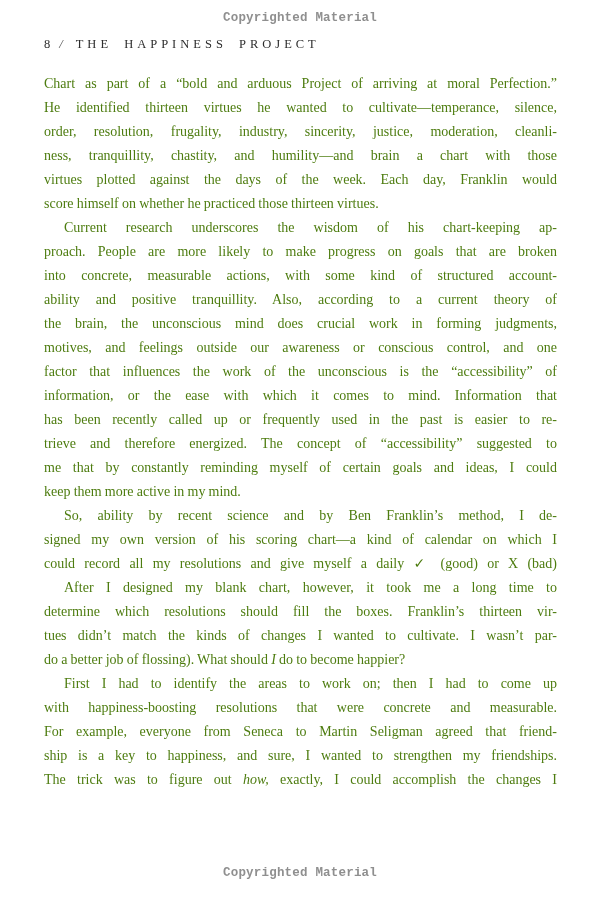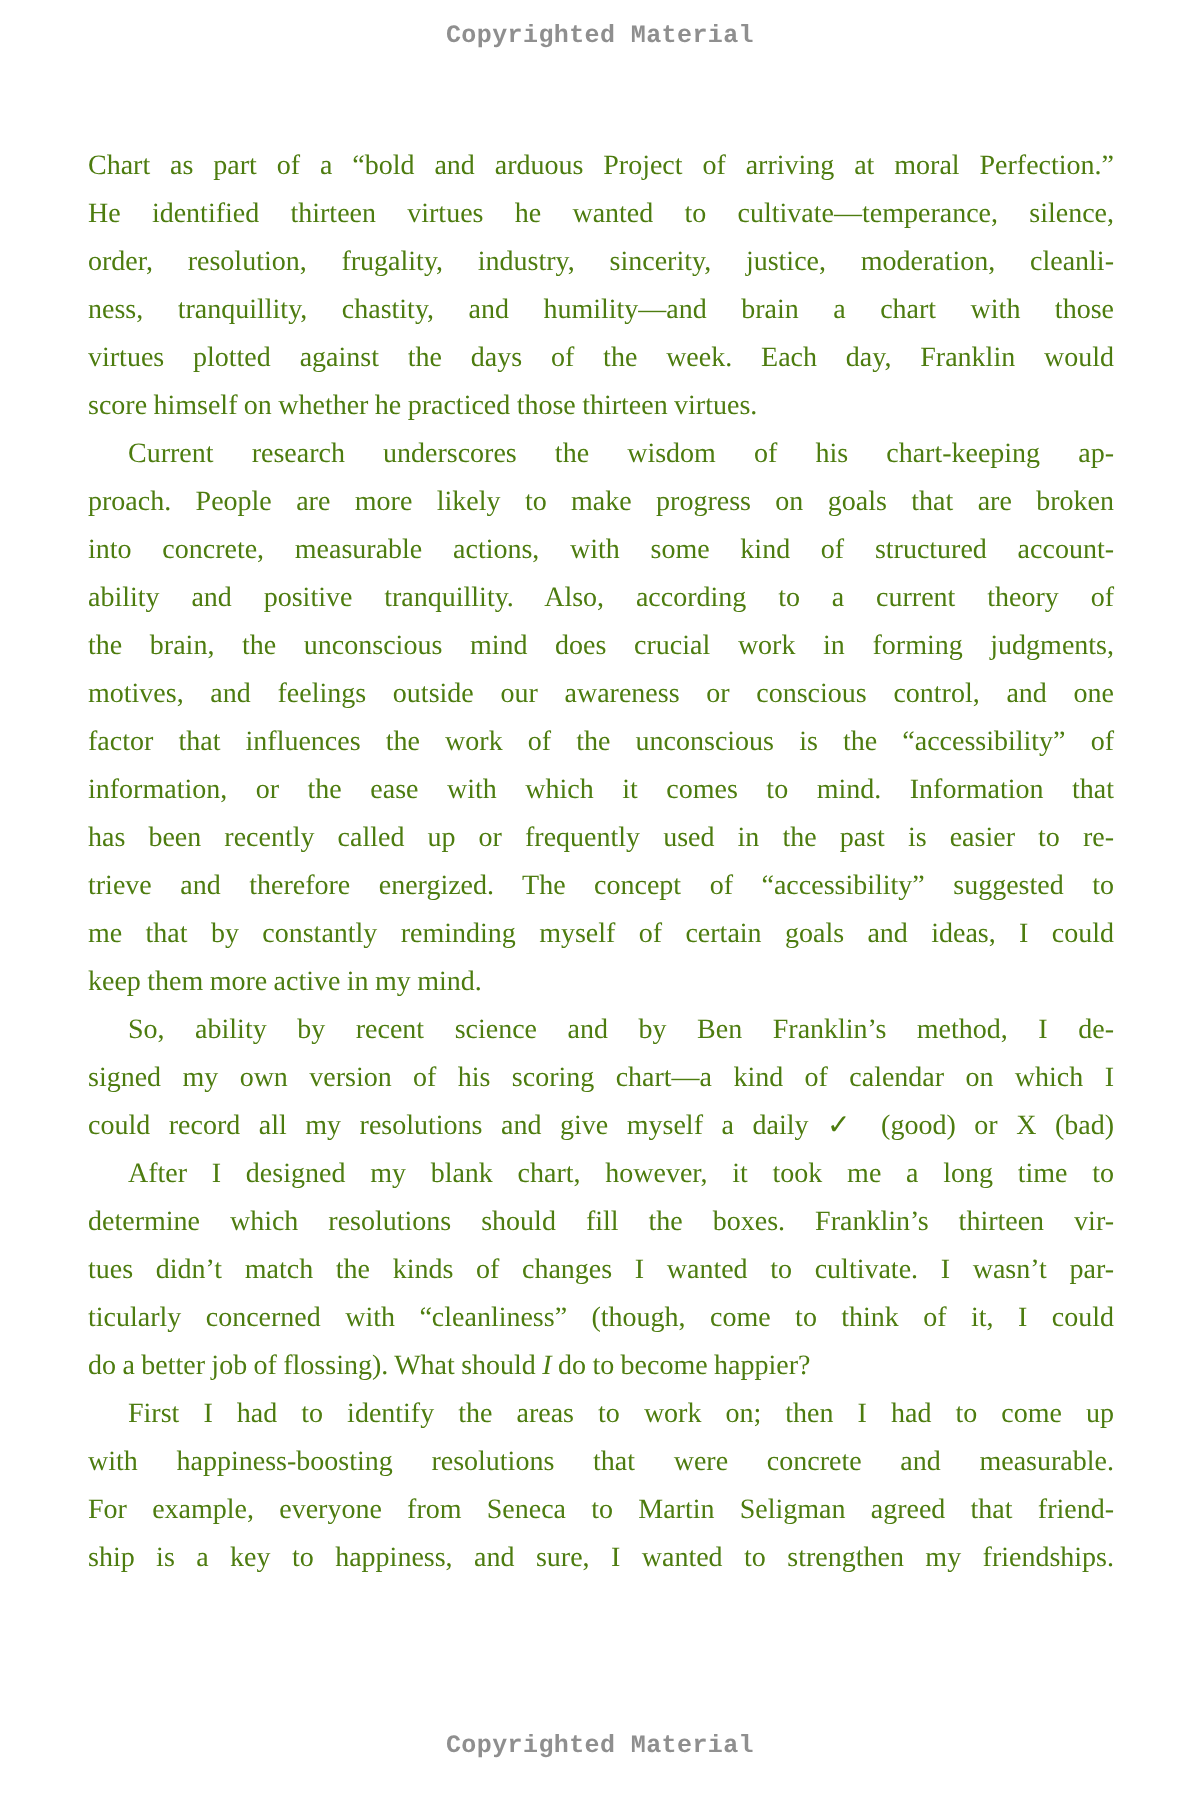--- a/index.html
+++ b/index.html
@@ -65,20 +65,23 @@
     text-indent: 20px;
   }
   .italic { font-style: italic; }
 </style>
 </head>
 <body>
 
 <div class="page">
   <div class="banner top">Copyrighted Material</div>
 
+  <div class="running-head">
+    <span>8</span><span class="sep">/</span><span>THE HAPPINESS PROJECT</span>
+  </div>
 
   <div class="body-text" id="body-text">
       <div>
         <div class="line"><span>Chart as part of a “bold and arduous Project of arriving at moral Perfection.”</span></div>
         <div class="line"><span>He identified thirteen virtues he wanted to cultivate—temperance, silence,</span></div>
         <div class="line"><span>order, resolution, frugality, industry, sincerity, justice, moderation, cleanli-</span></div>
         <div class="line"><span>ness, tranquillity, chastity, and humility—and brain a chart with those</span></div>
         <div class="line"><span>virtues plotted against the days of the week. Each day, Franklin would</span></div>
         <div class="line para-end"><span>score himself on whether he practiced those thirteen virtues.</span></div>
       </div>
@@ -98,25 +101,25 @@
       </div>
       <div>
         <div class="line indented"><span>So, ability by recent science and by Ben Franklin’s method, I de-</span></div>
         <div class="line"><span>signed my own version of his scoring chart—a kind of calendar on which I</span></div>
         <div class="line"><span>could record all my resolutions and give myself a daily ✓ (good) or X (bad)</span></div>
       </div>
       <div>
         <div class="line indented"><span>After I designed my blank chart, however, it took me a long time to</span></div>
         <div class="line"><span>determine which resolutions should fill the boxes. Franklin’s thirteen vir-</span></div>
         <div class="line"><span>tues didn’t match the kinds of changes I wanted to cultivate. I wasn’t par-</span></div>
-        <div class="line"><span>ticularly concerned with “cleanliness” (though, come to think of it, I could</span></div>
         <div class="line para-end"><span>do a better job of flossing). What should </span><span class="italic">I</span><span> do to become happier?</span></div>
       </div>
       <div>
         <div class="line indented"><span>First I had to identify the areas to work on; then I had to come up</span></div>
         <div class="line"><span>with happiness-boosting resolutions that were concrete and measurable.</span></div>
         <div class="line"><span>For example, everyone from Seneca to Martin Seligman agreed that friend-</span></div>
         <div class="line"><span>ship is a key to happiness, and sure, I wanted to strengthen my friendships.</span></div>
+        <div class="line"><span>The trick was to figure out </span><span class="italic">how,</span><span> exactly, I could accomplish the changes I</span></div>
       </div>
     </div>
 
   <div class="banner bottom">Copyrighted Material</div>
 </div>
 
 </body></html>

